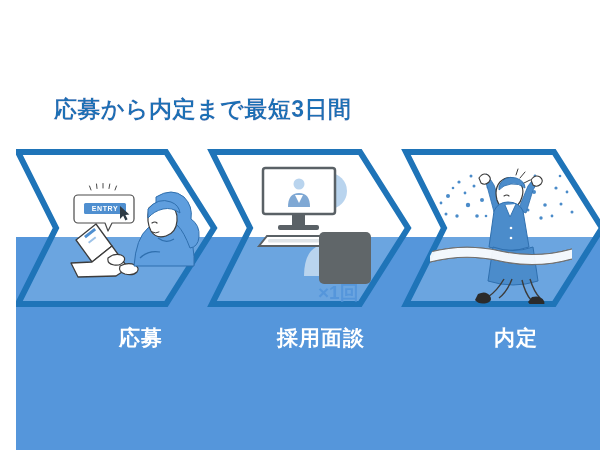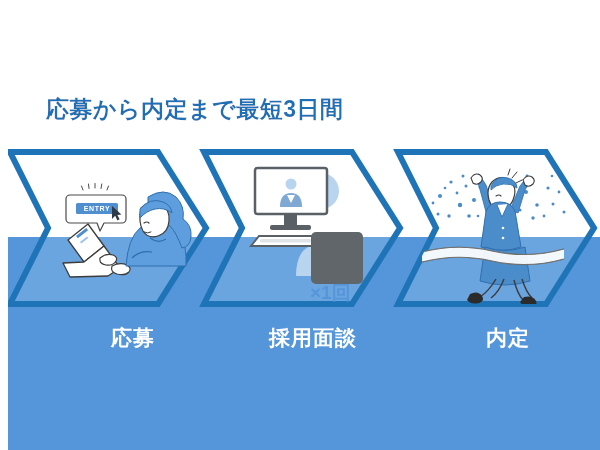--- a/index.html
+++ b/index.html
@@ -4,21 +4,21 @@
 <title>Process Flow</title>
 <style>
   html,body{margin:0;padding:0;}
   body{
     width:600px;height:450px;
     background:#ffffff;
     font-family:"Liberation Sans","DejaVu Sans",sans-serif;
     overflow:hidden;
     position:relative;
   }
-  #stage{position:absolute;left:8px;top:0;width:544px;height:450px;}
+  #stage{position:absolute;left:16px;top:0;width:544px;height:450px;}
   #stage svg{display:block;}
   .title-text{
     font-weight:bold;
     font-size:23px;
     letter-spacing:0.5px;
   }
   .step-label-text{
     font-weight:bold;
     font-size:21px;
     letter-spacing:1px;

